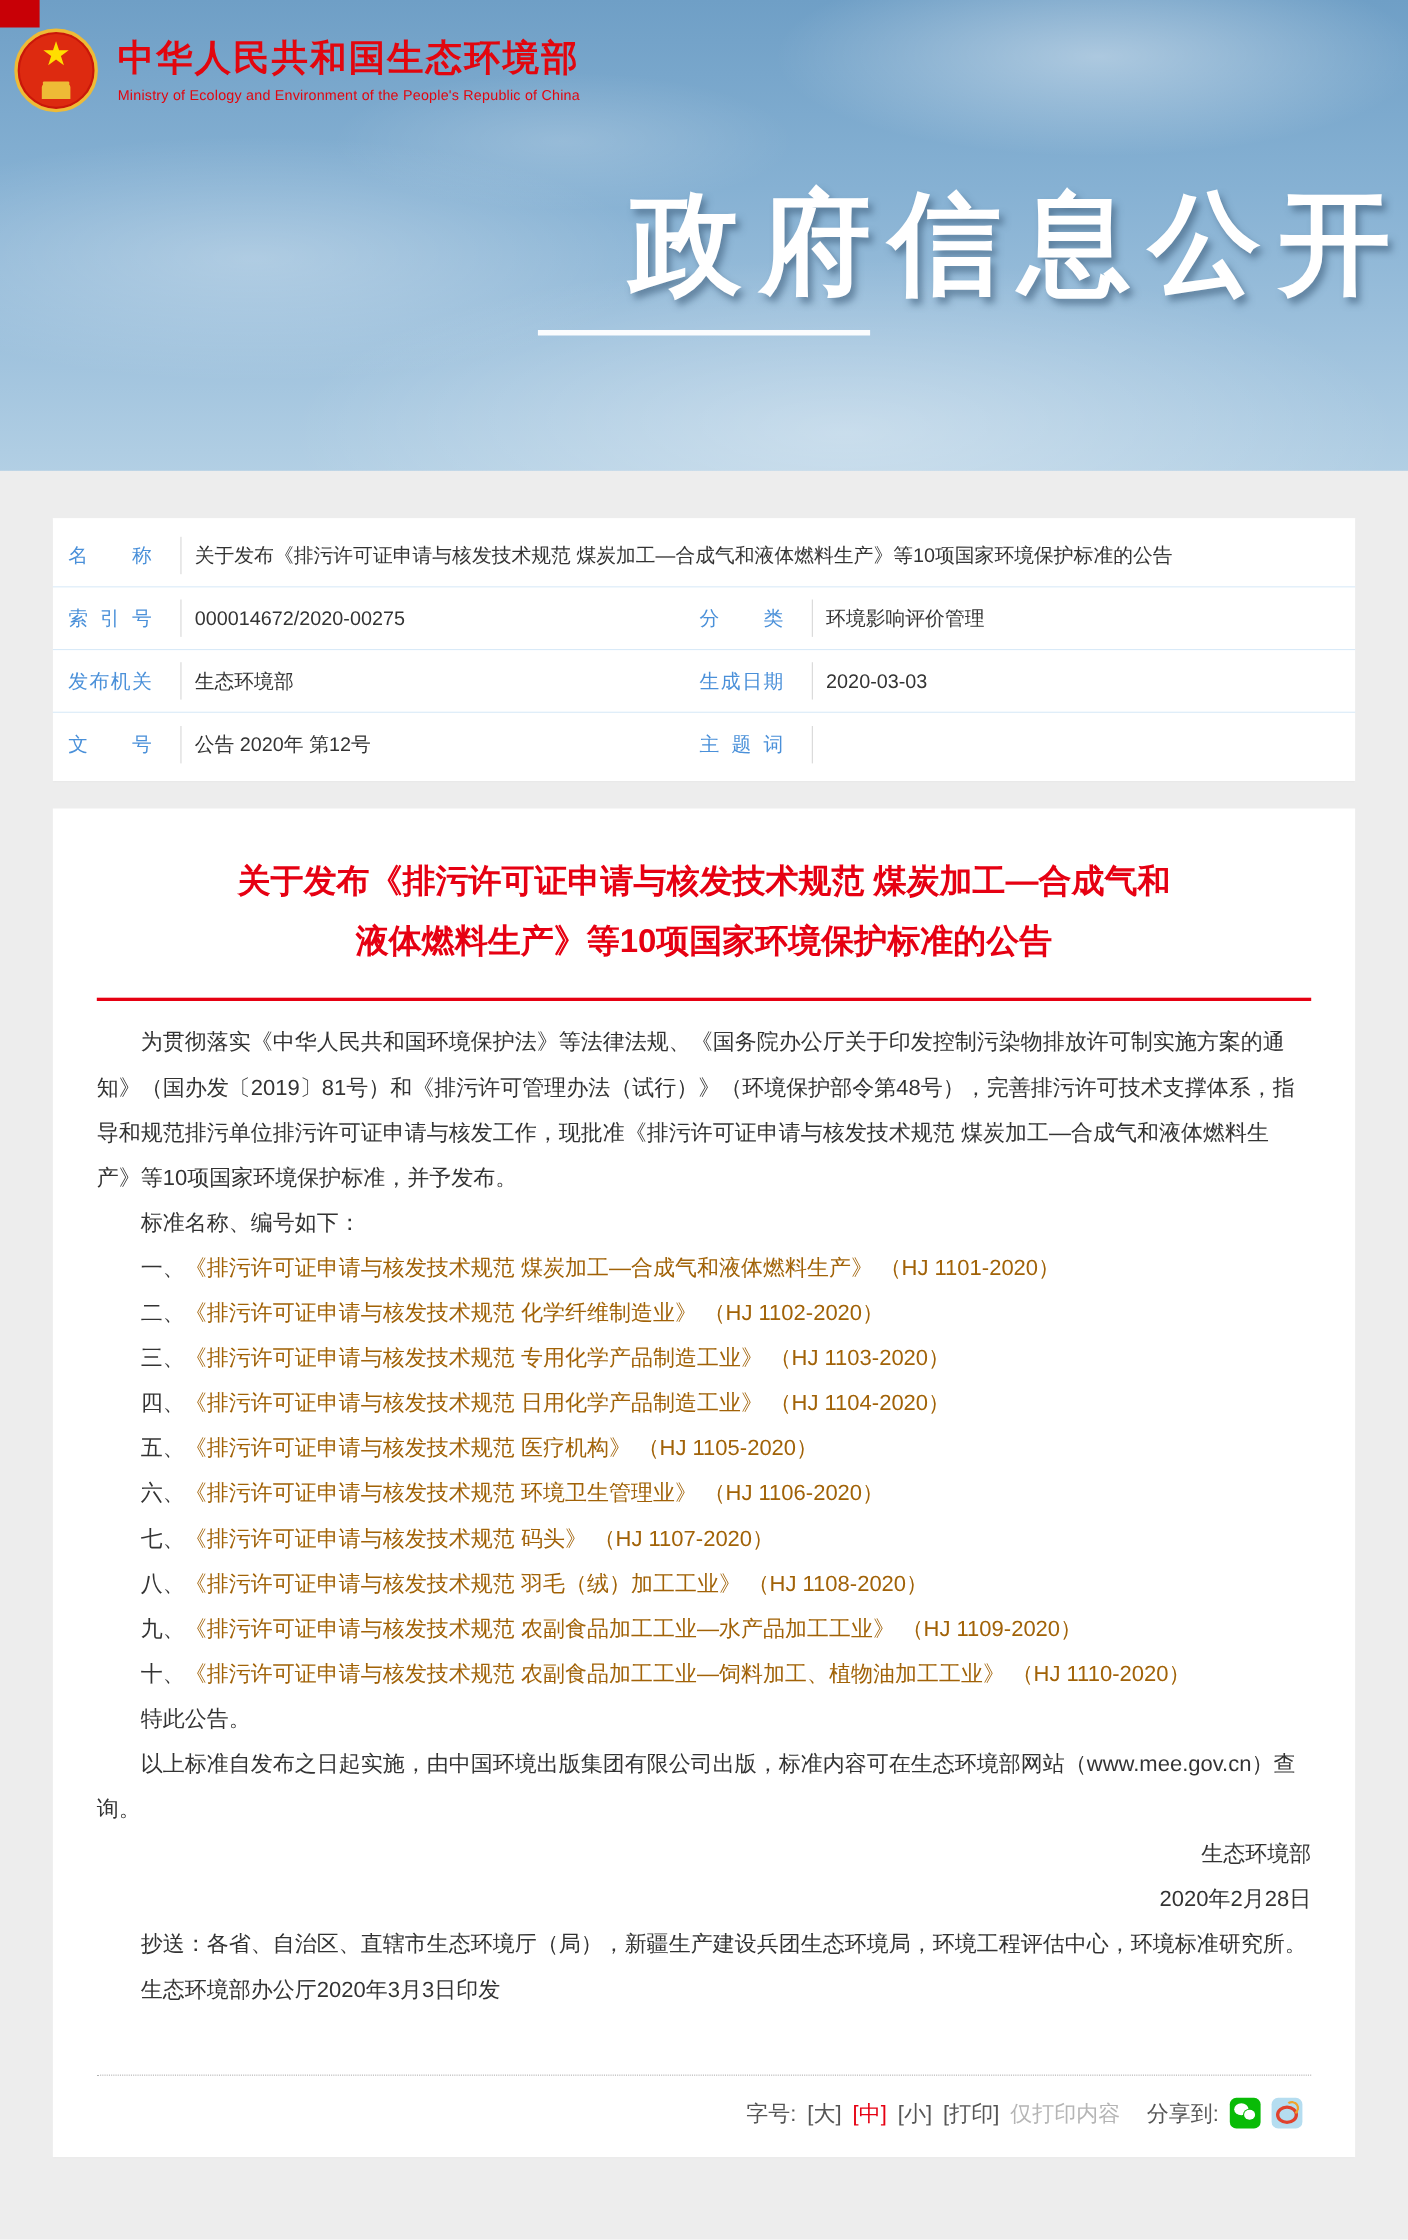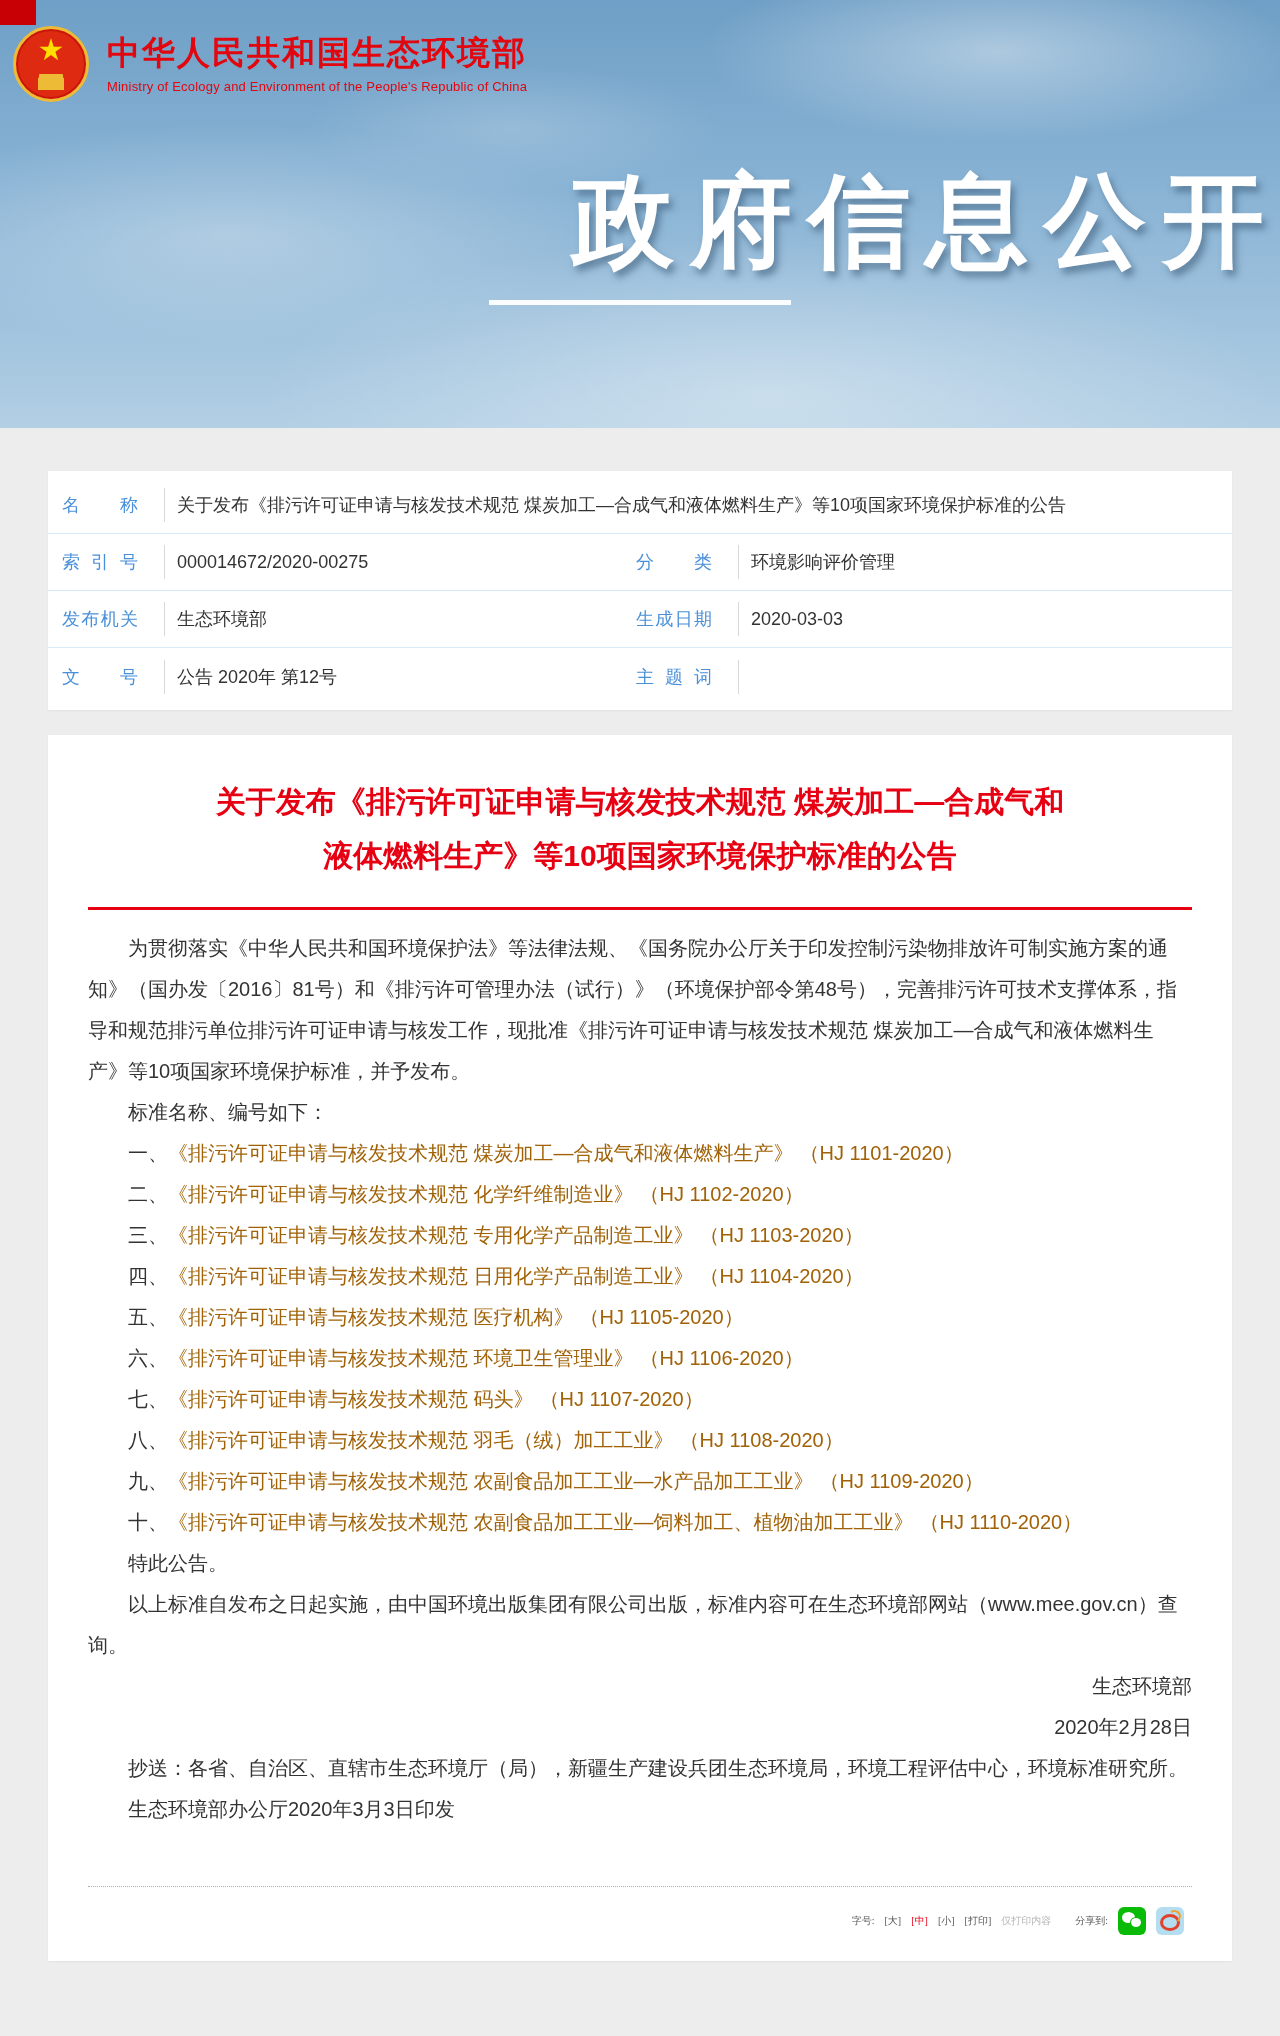--- a/index.html
+++ b/index.html
@@ -71,21 +71,21 @@
   .std-item { padding-left:2em; }
   .std-num { color:#333; }
   .std-link { color:#a16207; cursor:pointer; }
   .std-code { margin-left:6px; }
   .sign-block { text-align:right; }
   .print-line { text-indent:2em; }
   
   .doc-footer {
     margin-top:56px; border-top:1px dotted #b0b0b0;
     padding:20px 8px 26px 0; text-align:center;
-    font-size:10px; color:#555; display:flex; justify-content:flex-end; align-items:center; gap:10px;font-family:Liberation Serif, serif;
+    font-size:20px; color:#555; display:flex; justify-content:flex-end; align-items:center; gap:10px;
   }
   .ft-item { color:#555; cursor:pointer; }
   .ft-item.active { color:#e60012; }
   .ft-muted { color:#b5b5b5; }
   .ft-label { color:#555; }
   .share-icon { width:28px; height:28px; border-radius:6px; display:inline-block; position:relative; cursor:pointer; flex:none; }
   .wechat { background:#09bb07; }
   .wechat::before {
     content:""; position:absolute; left:4px; top:5px; width:13px; height:11px;
     background:#fff; border-radius:50%;
@@ -175,21 +175,21 @@
   </div>
 
   <div class="card doc-card">
     <div class="doc-title">
       <div>关于发布《排污许可证申请与核发技术规范 煤炭加工—合成气和</div>
       <div>液体燃料生产》等10项国家环境保护标准的公告</div>
     </div>
     <div class="red-rule"></div>
 
     <div class="doc-body">
-      <p class="para">为贯彻落实《中华人民共和国环境保护法》等法律法规、《国务院办公厅关于印发控制污染物排放许可制实施方案的通知》（国办发〔2016〕81号）和《排污许可管理办法（试行）》（环境保护部令第48号），完善排污许可技术支撑体系，指导和规范排污单位排污许可证申请与核发工作，现批准《排污许可证申请与核发技术规范 煤炭加工—合成气和液体燃料生产》等10项国家环境保护标准，并予发布。</p>
+      <p class="para">为贯彻落实《中华人民共和国环境保护法》等法律法规、《国务院办公厅关于印发控制污染物排放许可制实施方案的通知》（国办发〔2019〕81号）和《排污许可管理办法（试行）》（环境保护部令第48号），完善排污许可技术支撑体系，指导和规范排污单位排污许可证申请与核发工作，现批准《排污许可证申请与核发技术规范 煤炭加工—合成气和液体燃料生产》等10项国家环境保护标准，并予发布。</p>
       <p class="para">标准名称、编号如下：</p>
 
       <div class="std-item">
         <span class="std-num">一、</span><a class="std-link"><span>《排污许可证申请与核发技术规范 煤炭加工—合成气和液体燃料生产》</span><span class="std-code">（HJ 1101-2020）</span></a>
       </div>
       <div class="std-item">
         <span class="std-num">二、</span><a class="std-link"><span>《排污许可证申请与核发技术规范 化学纤维制造业》</span><span class="std-code">（HJ 1102-2020）</span></a>
       </div>
       <div class="std-item">
         <span class="std-num">三、</span><a class="std-link"><span>《排污许可证申请与核发技术规范 专用化学产品制造工业》</span><span class="std-code">（HJ 1103-2020）</span></a>

